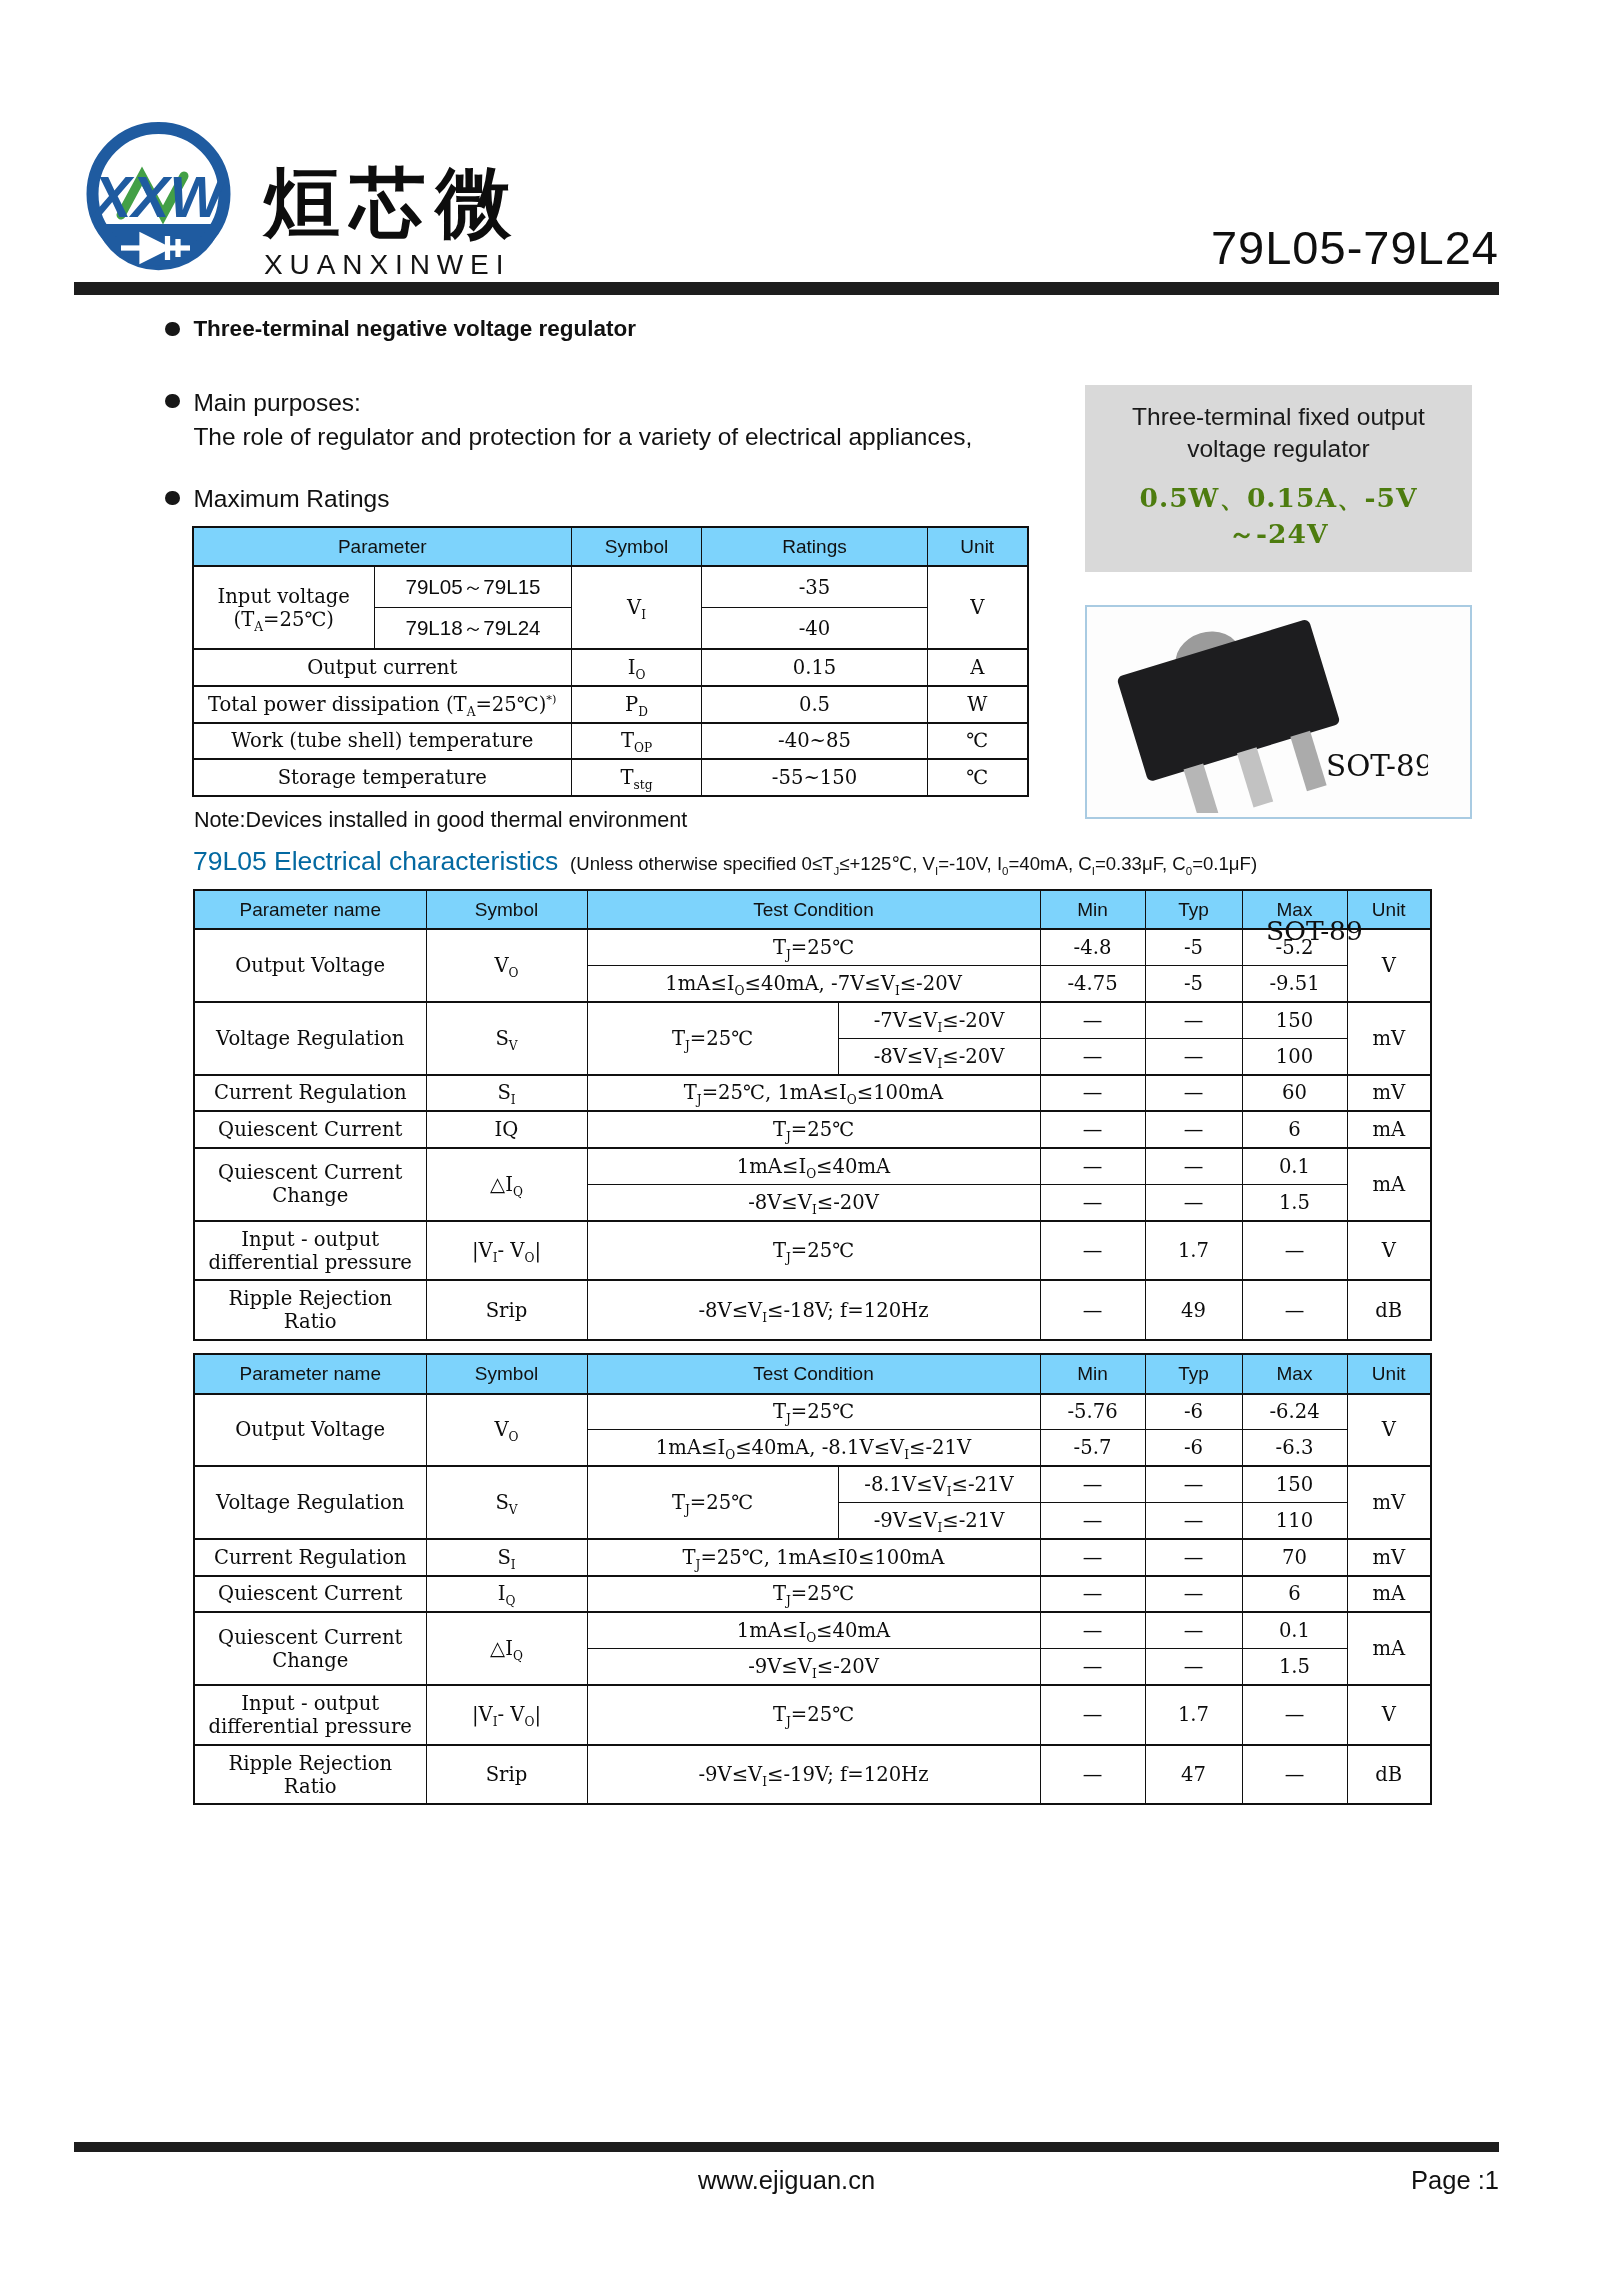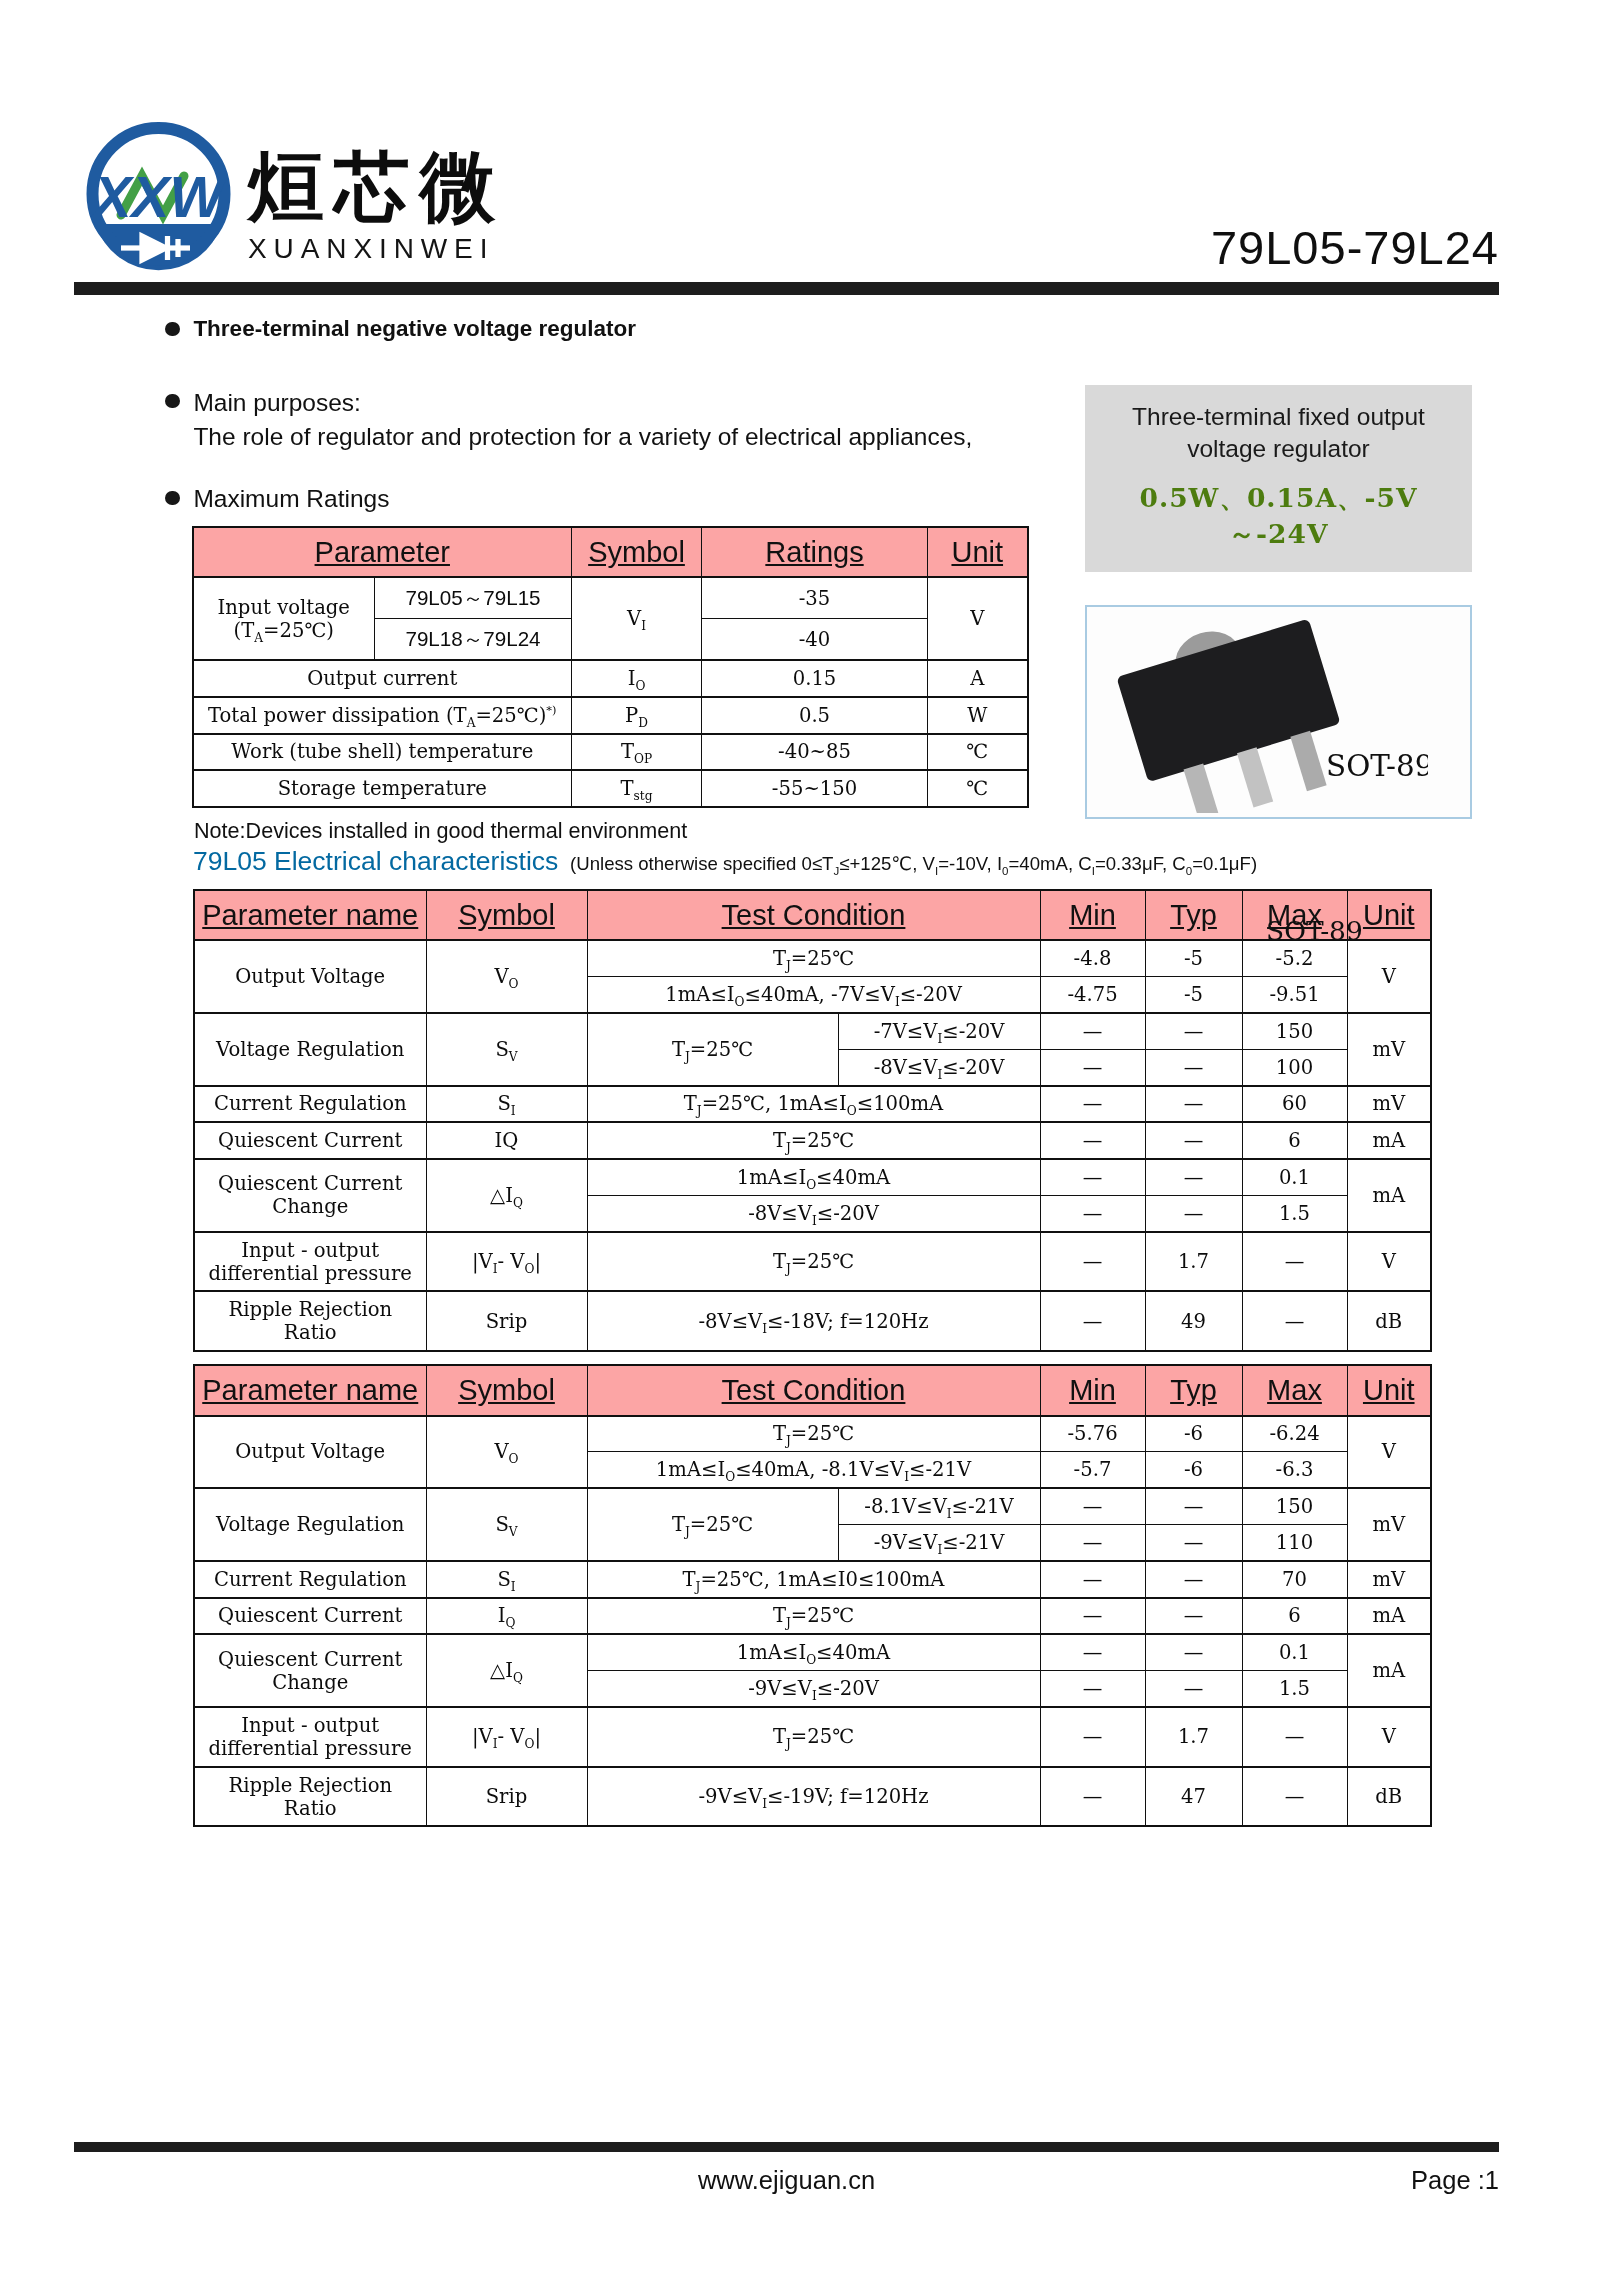--- a/index.html
+++ b/index.html
@@ -2,21 +2,21 @@
 <html><head>
 <meta charset="utf-8">
 <style>
   html,body{margin:0;padding:0;background:#e8e8e8;}
   .page{position:relative;width:1620px;height:2293px;background:#ffffff;margin:0 auto;
         font-family:"Liberation Sans","DejaVu Sans",sans-serif;color:#111;overflow:hidden;}
   sub{font-size:62%;line-height:0;}
   sup{font-size:58%;line-height:0;}
 
   
-  .logo{position:absolute;left:76px;top:116px;display:flex;align-items:center;gap:7px;}
+  .logo{position:absolute;left:76px;top:116px;display:flex;align-items:flex-end;gap:23px;}
   .logo-mark{width:165px;height:165px;}
   .logo-text{padding-top:17.6px;}
   .logo-cn{font-size:76px;font-weight:bold;letter-spacing:9.8px;color:#0d0d0d;line-height:1.0;}
   .logo-en{font-size:28px;letter-spacing:6.9px;color:#141414;margin-top:7.8px;}
   .doc-title{position:absolute;right:121px;top:220px;font-size:47px;color:#0f0f0f;letter-spacing:1px;}
   .hrule{position:absolute;left:74px;right:121px;top:282px;height:12.7px;background:#1d1d1d;}
 
   
   .content{position:absolute;left:165px;top:314px;width:882px;}
   .bullet-row{display:flex;gap:13.7px;}
@@ -24,22 +24,22 @@
   .feature-text{font-size:22.5px;font-weight:bold;line-height:29px;}
   .purpose{margin-top:43px;}
   .purpose-text{font-size:24.5px;line-height:34px;}
   .ratings-head{margin-top:29px;}
   .ratings-title{font-size:24.5px;line-height:31px;}
 
   
   table.t{border-collapse:collapse;table-layout:fixed;border:2.9px solid #101010;}
   table.t th,table.t td{border:1.6px solid #101010;padding:5.9px 5.9px;text-align:center;overflow:hidden;}
   table.t tr.g>td,table.t tr.g>th{border-top:2.9px solid #101010;}
-  table.t th{background:#fca5a5;font-family:"Liberation Sans","DejaVu Sans",sans-serif;
-             font-size:29px;font-weight:500;padding:7.8px 3.9px;text-decoration:underline;}
+  table.t th{background:#7dd3fc;font-family:"Liberation Sans","DejaVu Sans",sans-serif;
+             font-size:19px;font-weight:500;padding:7.8px 3.9px;}
   .serif,table.t td{font-family:"DejaVu Serif","Liberation Serif",serif;font-size:19.6px;color:#0c0c0c;}
   td.l{text-align:left;padding-left:12.7px;}
   td.sym{font-size:20.6px;}
 
   
   .t-max{width:836px;margin:11.8px 0 0 26.5px;}
   .t-max td{padding:6.9px 5.9px;}
   .t-max .range{font-family:"Liberation Sans","DejaVu Sans",sans-serif;font-size:20.6px;}
   .note-line{margin:9.8px 0 0 29px;font-size:21.6px;}
 

